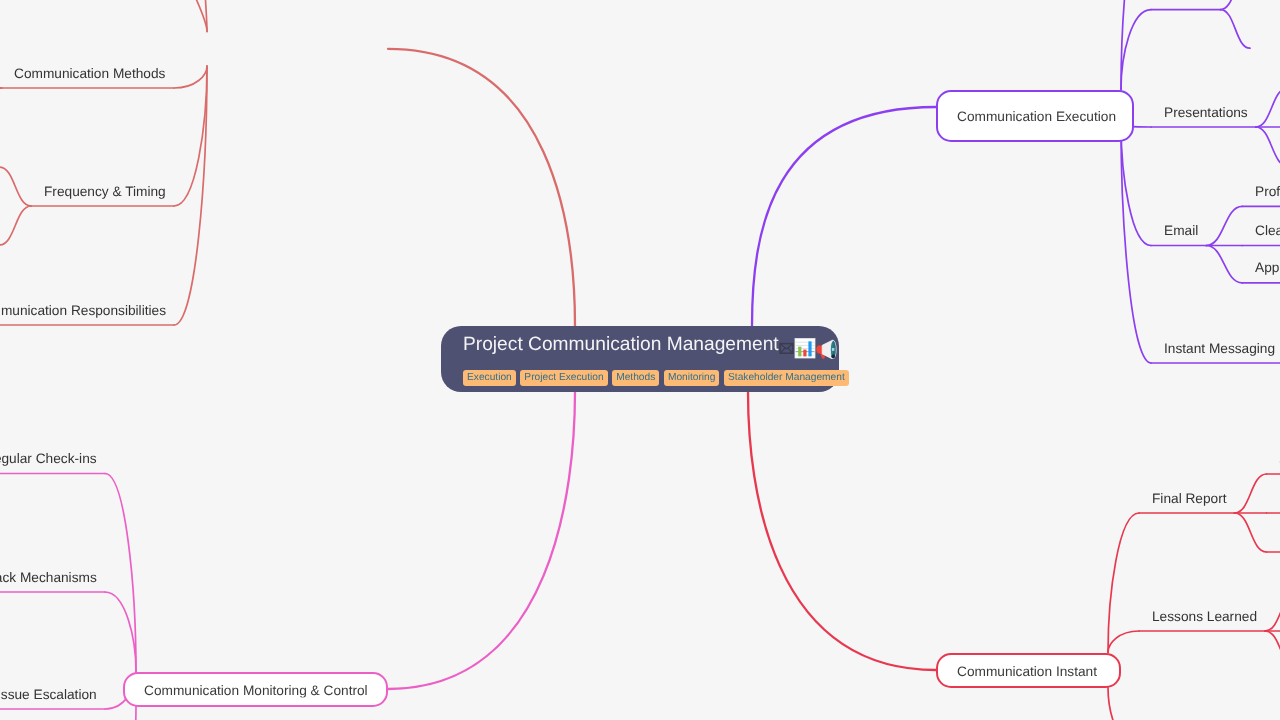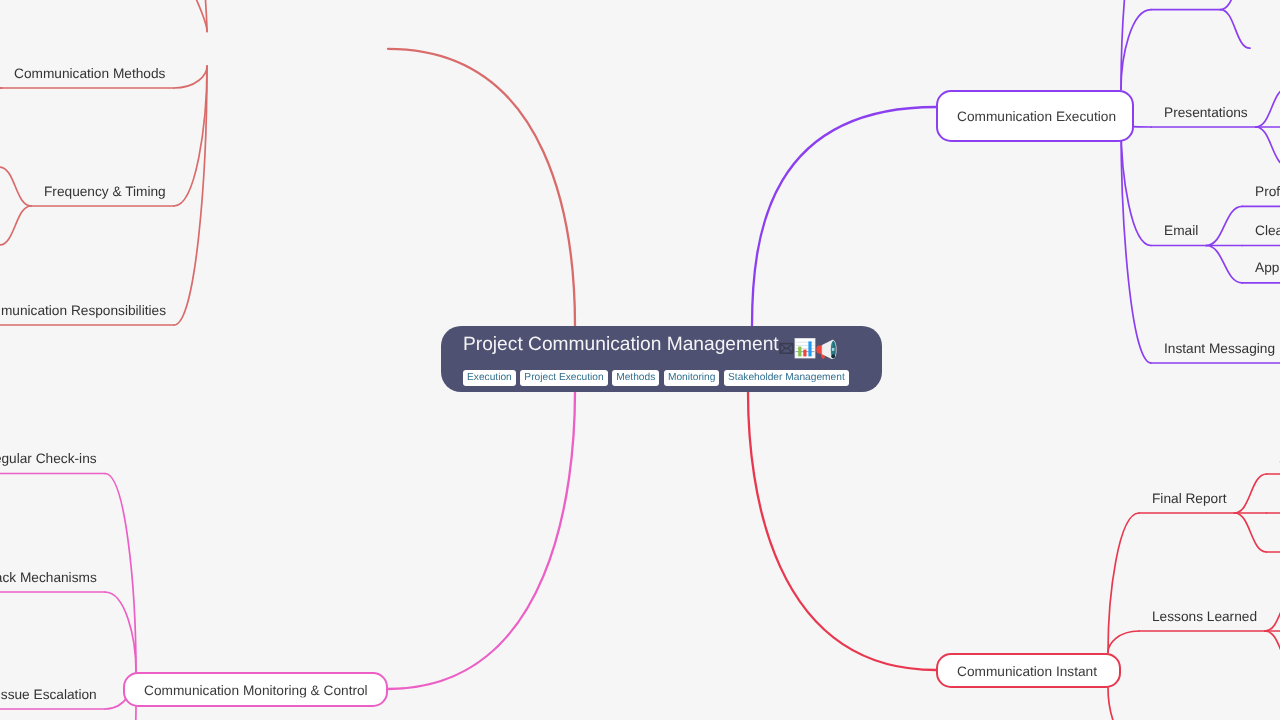--- a/index.html
+++ b/index.html
@@ -13,26 +13,26 @@
 
 .mm-label{position:absolute;white-space:nowrap;font-size:13.7px;color:#333;
           line-height:1;will-change:transform;}
 
 .mm-node{position:absolute;box-sizing:border-box;background:#ffffff;will-change:transform;
         border-radius:15px;white-space:nowrap;font-size:13.7px;color:#3b3b3b;
         border:2.2px solid #000;}
 .mm-node-text{position:absolute;white-space:nowrap;top:50%;transform:translateY(-50%);will-change:transform;}
 
 #root-node{position:absolute;box-sizing:border-box;background:#4e5171;will-change:transform;
-   border-radius:20px;left:441px;top:326px;width:441px;height:66px;}
+   border-radius:20px;left:441px;top:326px;width:398px;height:66px;}
 #root-title{position:absolute;left:22px;top:6px;font-size:19.2px;color:#f4f4f6;
    white-space:nowrap;line-height:1.4;will-change:transform;}
 #root-icons{position:absolute;left:338px;top:11px;}
 #root-tags{position:absolute;left:22px;top:43.6px;display:flex;will-change:transform;}
-.tag{background:#ffffff;color:#31708f;font-size:10.2px;border-radius:3px;
+.tag{background:#fdba74;color:#31708f;font-size:10.2px;border-radius:3px;
      padding:2.2px 4px 2.4px 4px;line-height:1.1;white-space:nowrap;margin-right:4.6px;}
 .tag:last-child{margin-right:0;}
 .ico{display:inline-block;vertical-align:top;}
 </style>
 </head>
 <body>
 
 <div id="stage">
   <svg id="links" width="1280" height="720">
       <path d="M388,48.8 C553,48.8 575,231 575,326" fill="none" stroke="#d96b6b" stroke-width="2.3" stroke-linecap="round"></path>

